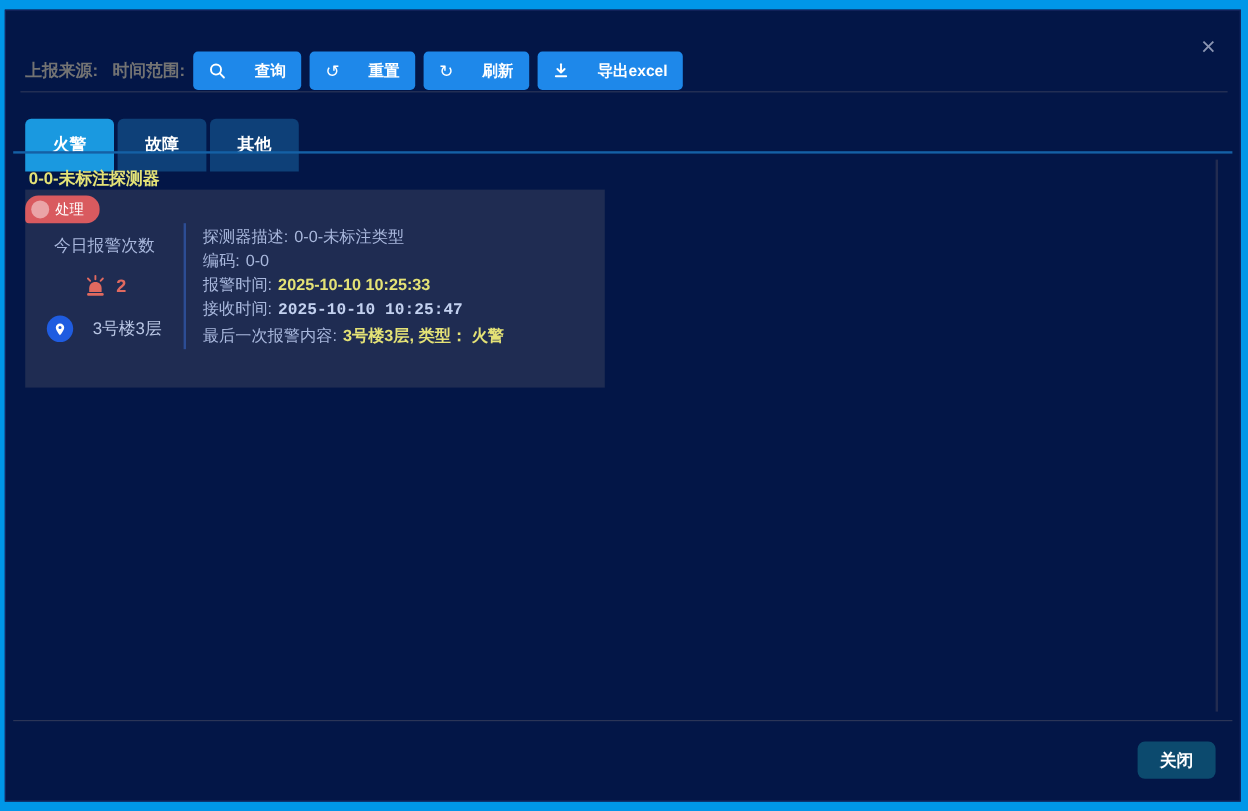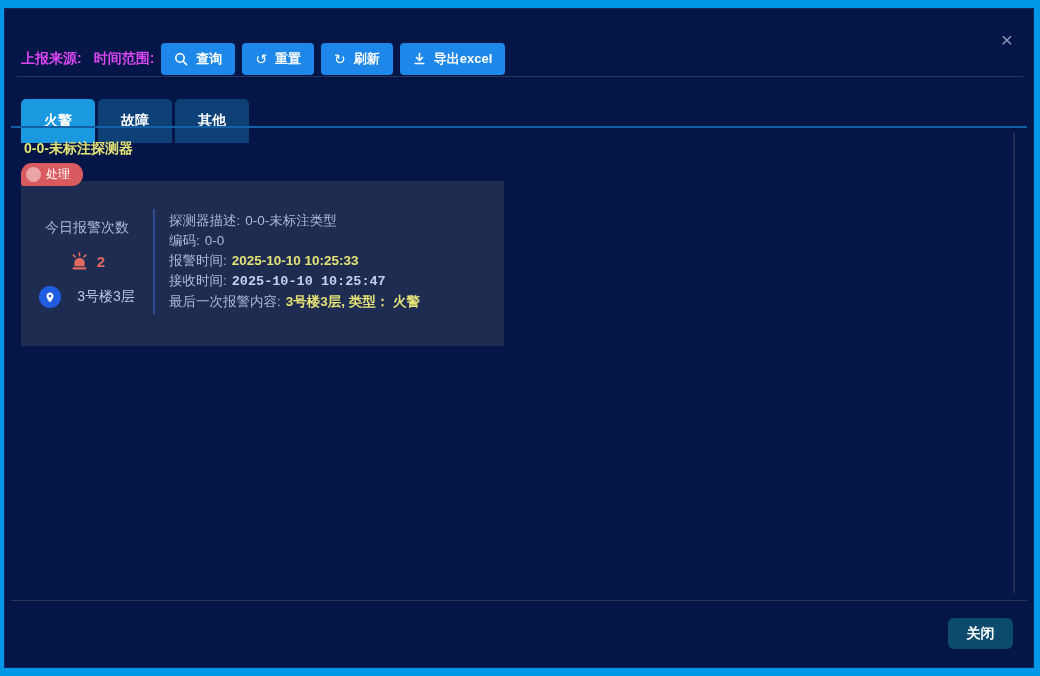--- a/index.html
+++ b/index.html
@@ -18,38 +18,38 @@
   .close-x {
     position:absolute; top:20px; right:20px;
     color:#8b95b2; font-size:21px; line-height:21px; cursor:pointer;
     font-weight:400;
   }
   
   .filter-row {
     position:absolute; top:36px; left:16px; right:16px; height:27px;
     display:flex; align-items:center;
   }
-  .f-label { color:#d946ef; font-size:14px; font-weight:bold; white-space:nowrap; }
+  .f-label { color:#737373; font-size:14px; font-weight:bold; white-space:nowrap; }
   .select-box {
     margin-left:10px; width:137px; height:26px; background:#4a5377;
     border-radius:4px; display:flex; align-items:center; justify-content:space-between;
     padding:0 10px 0 14px; cursor:pointer;
   }
   .select-box .ph { color:#dce5fa; font-size:13px; }
   .range-label { margin-left:12px; }
   .range-box {
     margin-left:10px; width:315px; height:26px; background:#343e5f;
     border-radius:4px; display:flex; align-items:center; padding:0 12px; cursor:text;
   }
   .range-box .ph { color:#c6d0ea; font-size:13px; flex:1; text-align:center; }
   .range-box .sep { color:#9fc8f2; font-size:13px; padding:0 4px; }
   .btn {
     margin-left:7px; height:27px; background:#1e88ea; border:none; border-radius:4px;
     color:#ffffff; font-size:13px; font-weight:bold; display:flex; align-items:center;
-    padding:16px 13px; cursor:pointer; gap:8px; font-family:inherit;
+    padding:16px 13px; cursor:pointer; gap:24px; font-family:inherit;
   }
   .btn .uicon { font-size:14px; font-weight:normal; line-height:1; }
   .filter-divider {
     position:absolute; top:67px; left:12px; right:10px; height:1px; background:#2b3557;
   }
   
   .tabs { position:absolute; top:90px; left:16px; display:flex; gap:3px; }
   .tab {
     height:44px; padding:0 23px; display:flex; align-items:center;
     background:#0e4078; color:#ffffff; font-size:14px; font-weight:bold;
@@ -58,21 +58,21 @@
   .tab.active { background:#1a99e0; }
   .tab-underline {
     position:absolute; top:117px; left:6px; right:6px; height:2px; background:#1560a5;
   }
   
   .detector-title {
     position:absolute; top:131px; left:19px;
     color:#e4e276; font-size:14px; font-weight:bold;
   }
   .alarm-card {
-    position:absolute; top:172px; left:16px; width:483px; height:165px;
+    position:absolute; top:149px; left:16px; width:483px; height:165px;
     background:#1f2c52;
   }
   .status-badge {
     position:absolute; top:154px; left:16px; height:23px; min-width:62px;
     background:#d95a5f; border-radius:11px 11px 11px 3px;
     display:flex; align-items:center; padding:0 10px 0 5px; gap:5px; cursor:pointer;
     z-index:2;
   }
   .status-badge .knob {
     width:15px; height:15px; border-radius:50%; background:rgba(255,255,255,0.45);

